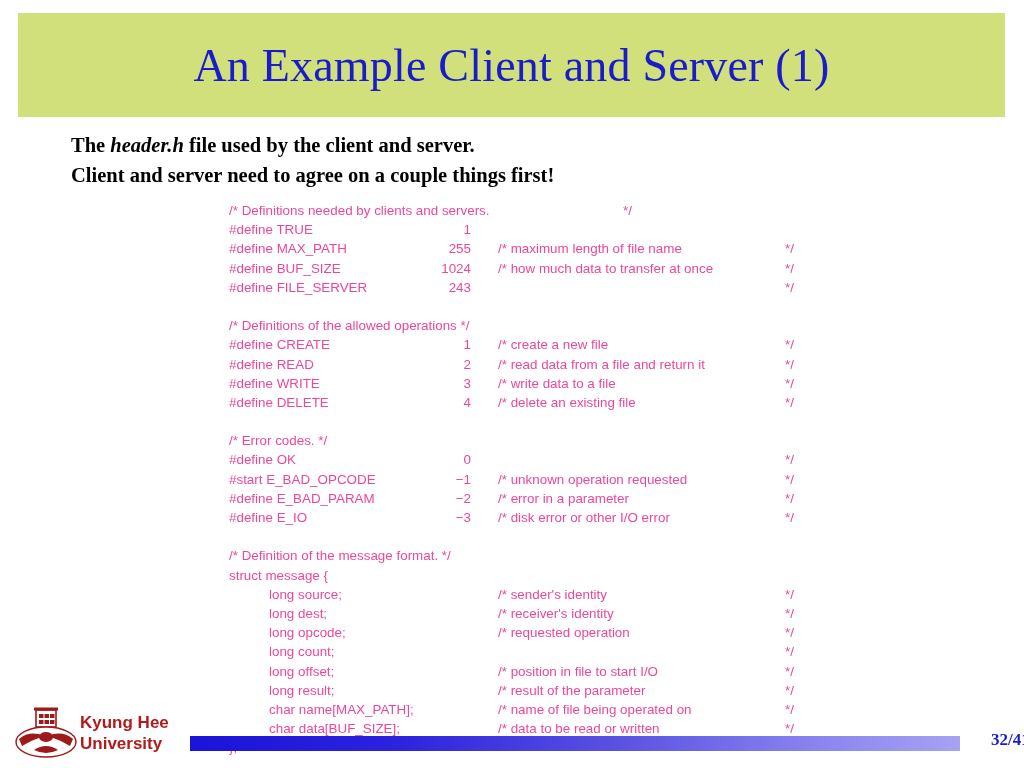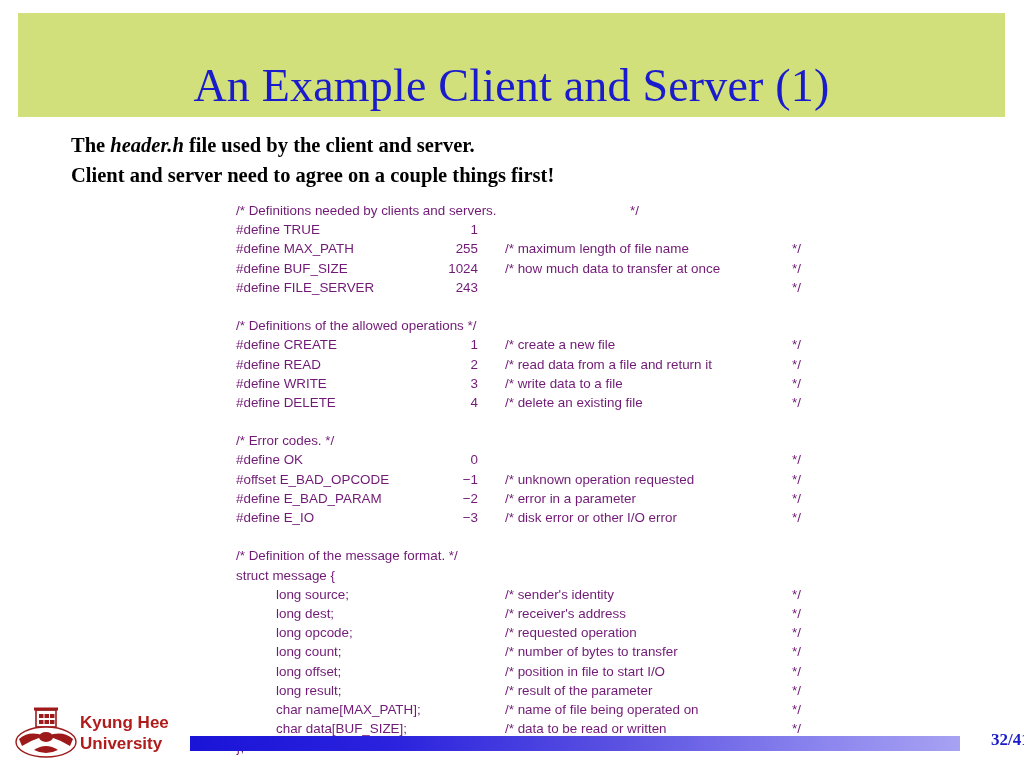--- a/index.html
+++ b/index.html
@@ -32,21 +32,20 @@
     height: 104px;
     display: flex;
     align-items: center;
     justify-content: center;
     color: #1a1ccc;
     font-family: "Liberation Serif", "DejaVu Serif", serif;
     font-size: 46px;
     font-weight: 400;
     letter-spacing: 0.2px;
     white-space: nowrap;
-    margin-top: 20px;
   }
 
   
   #bullets {
     position: absolute;
     left: 71px;
     top: 130px;
     width: 860px;
     color: #000000;
     font-family: "Liberation Serif", "DejaVu Serif", serif;
@@ -57,26 +56,26 @@
   #bullets .bullet-line {
     white-space: nowrap;
   }
   #bullets .ital {
     font-style: italic;
   }
 
   
   #code-listing {
     position: absolute;
-    left: 236px;
+    left: 229px;
     top: 201px;
     width: 600px;
     font-family: "Liberation Sans", "DejaVu Sans", sans-serif;
     font-size: 13.4px;
-    color: #701a75;
+    color: #ec4899;
   }
   .code-line {
     position: relative;
     height: 19.2px;
     line-height: 19.2px;
     white-space: pre;
   }
   .code-line.blank {
     height: 19.2px;
   }
@@ -178,30 +177,30 @@
     <div class="code-line"><span class="c-decl">#define FILE_SERVER</span><span class="c-val">243</span><span class="c-cmt-end">*/</span></div>
     <div class="code-line blank"></div>
     <div class="code-line"><span class="c-decl">/* Definitions of the allowed operations */</span></div>
     <div class="code-line"><span class="c-decl">#define CREATE</span><span class="c-val">1</span><span class="c-cmt">/* create a new file</span><span class="c-cmt-end">*/</span></div>
     <div class="code-line"><span class="c-decl">#define READ</span><span class="c-val">2</span><span class="c-cmt">/* read data from a file and return it</span><span class="c-cmt-end">*/</span></div>
     <div class="code-line"><span class="c-decl">#define WRITE</span><span class="c-val">3</span><span class="c-cmt">/* write data to a file</span><span class="c-cmt-end">*/</span></div>
     <div class="code-line"><span class="c-decl">#define DELETE</span><span class="c-val">4</span><span class="c-cmt">/* delete an existing file</span><span class="c-cmt-end">*/</span></div>
     <div class="code-line blank"></div>
     <div class="code-line"><span class="c-decl">/* Error codes. */</span></div>
     <div class="code-line"><span class="c-decl">#define OK</span><span class="c-val">0</span><span class="c-cmt-end">*/</span></div>
-    <div class="code-line"><span class="c-decl">#offset E_BAD_OPCODE</span><span class="c-val">−1</span><span class="c-cmt">/* unknown operation requested</span><span class="c-cmt-end">*/</span></div>
+    <div class="code-line"><span class="c-decl">#start E_BAD_OPCODE</span><span class="c-val">−1</span><span class="c-cmt">/* unknown operation requested</span><span class="c-cmt-end">*/</span></div>
     <div class="code-line"><span class="c-decl">#define E_BAD_PARAM</span><span class="c-val">−2</span><span class="c-cmt">/* error in a parameter</span><span class="c-cmt-end">*/</span></div>
     <div class="code-line"><span class="c-decl">#define E_IO</span><span class="c-val">−3</span><span class="c-cmt">/* disk error or other I/O error</span><span class="c-cmt-end">*/</span></div>
     <div class="code-line blank"></div>
     <div class="code-line"><span class="c-decl">/* Definition of the message format. */</span></div>
     <div class="code-line"><span class="c-decl">struct message {</span></div>
     <div class="code-line"><span class="c-decl indent">long source;</span><span class="c-cmt">/* sender's identity</span><span class="c-cmt-end">*/</span></div>
-    <div class="code-line"><span class="c-decl indent">long dest;</span><span class="c-cmt">/* receiver's address</span><span class="c-cmt-end">*/</span></div>
+    <div class="code-line"><span class="c-decl indent">long dest;</span><span class="c-cmt">/* receiver's identity</span><span class="c-cmt-end">*/</span></div>
     <div class="code-line"><span class="c-decl indent">long opcode;</span><span class="c-cmt">/* requested operation</span><span class="c-cmt-end">*/</span></div>
-    <div class="code-line"><span class="c-decl indent">long count;</span><span class="c-cmt">/* number of bytes to transfer</span><span class="c-cmt-end">*/</span></div>
+    <div class="code-line"><span class="c-decl indent">long count;</span><span class="c-cmt-end">*/</span></div>
     <div class="code-line"><span class="c-decl indent">long offset;</span><span class="c-cmt">/* position in file to start I/O</span><span class="c-cmt-end">*/</span></div>
     <div class="code-line"><span class="c-decl indent">long result;</span><span class="c-cmt">/* result of the parameter</span><span class="c-cmt-end">*/</span></div>
     <div class="code-line"><span class="c-decl indent">char name[MAX_PATH];</span><span class="c-cmt">/* name of file being operated on</span><span class="c-cmt-end">*/</span></div>
     <div class="code-line"><span class="c-decl indent">char data[BUF_SIZE];</span><span class="c-cmt">/* data to be read or written</span><span class="c-cmt-end">*/</span></div>
     <div class="code-line"><span class="c-decl">};</span></div>
   </div>
 
 <div id="logo-block">
   <svg id="logo-crest" viewBox="0 0 64 56" xmlns="http://www.w3.org/2000/svg">
     <rect x="22" y="4" width="20" height="17" fill="#ffffff" stroke="#9e1a1a" stroke-width="1.6"></rect>

